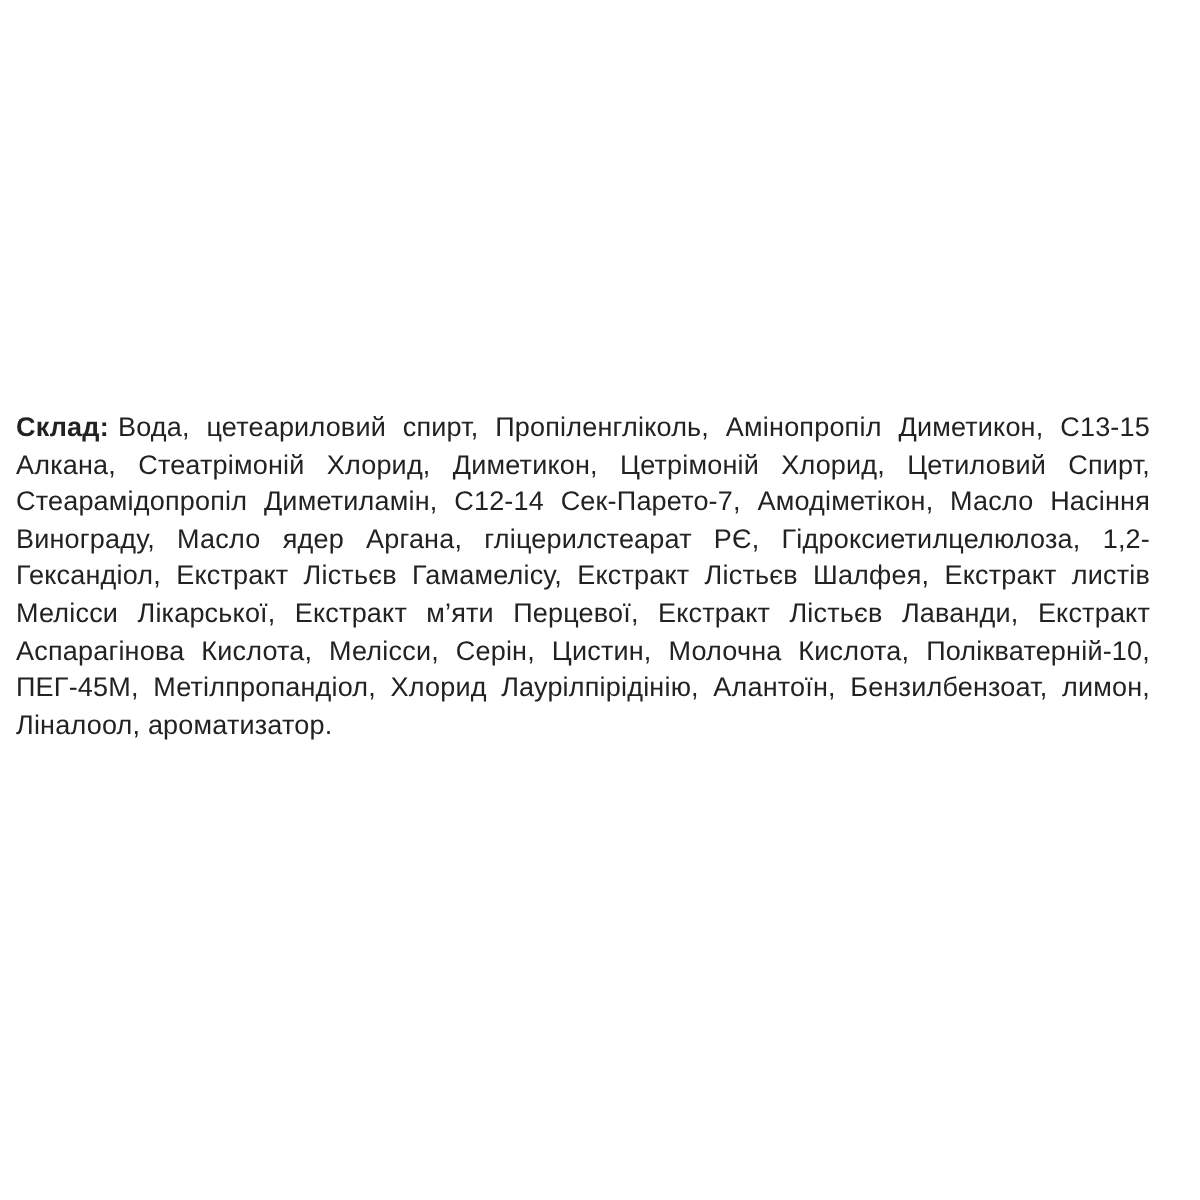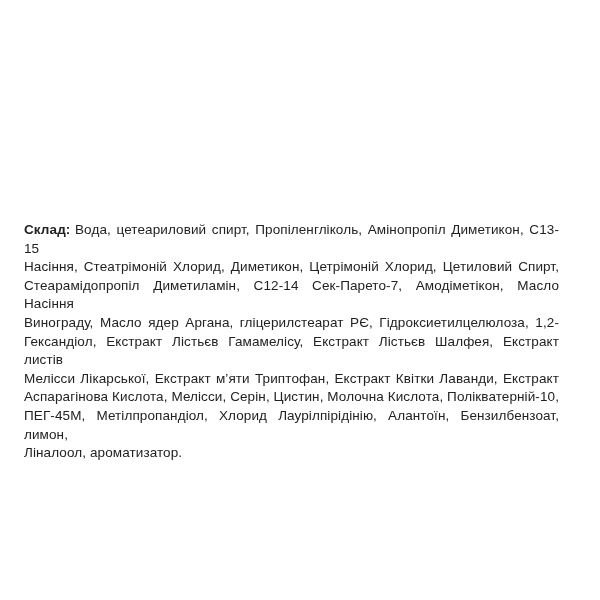--- a/index.html
+++ b/index.html
@@ -20,21 +20,21 @@
     top: 0;
     width: 600px;
     height: 600px;
     background: #ffffff;
   }
   .para {
     position: absolute;
     left: 8px;
     right: 25px;
     top: 205px;
-    margin: 16px;
+    margin: 0;
     color: #222222;
     font-size: 13.5px;
     line-height: 18.6px;
     letter-spacing: 0.1px;
   }
   .line {
     display: block;
     text-align: justify;
     text-align-last: justify;
     white-space: normal;
@@ -47,22 +47,22 @@
     font-weight: 700;
     margin-right: 0.34em;
   }
 </style>
 </head>
 <body>
 
 <div class="page">
   <p class="para">
     <span class="line"><span class="label">Склад:</span><span>Вода, цетеариловий спирт, Пропіленгліколь, Амінопропіл Диметикон, С13-15</span></span>
-    <span class="line">Насіння, Стеатрімоній Хлорид, Диметикон, Цетрімоній Хлорид, Цетиловий Спирт,</span>
+    <span class="line">Алкана, Стеатрімоній Хлорид, Диметикон, Цетрімоній Хлорид, Цетиловий Спирт,</span>
     <span class="line">Стеарамідопропіл Диметиламін, С12-14 Сек-Парето-7, Амодіметікон, Масло Насіння</span>
     <span class="line">Винограду, Масло ядер Аргана, гліцерилстеарат РЄ, Гідроксиетилцелюлоза, 1,2-</span>
     <span class="line">Гександіол, Екстракт Лістьєв Гамамелісу, Екстракт Лістьєв Шалфея, Екстракт листів</span>
-    <span class="line">Мелісси Лікарської, Екстракт м’яти Триптофан, Екстракт Квітки Лаванди, Екстракт</span>
+    <span class="line">Мелісси Лікарської, Екстракт м’яти Перцевої, Екстракт Лістьєв Лаванди, Екстракт</span>
     <span class="line">Аспарагінова Кислота, Мелісси, Серін, Цистин, Молочна Кислота, Полікватерній-10,</span>
     <span class="line">ПЕГ-45М, Метілпропандіол, Хлорид Лаурілпірідінію, Алантоїн, Бензилбензоат, лимон,</span>
     <span class="line last">Ліналоол, ароматизатор.</span>
   </p>
 </div>
 
 </body></html>

